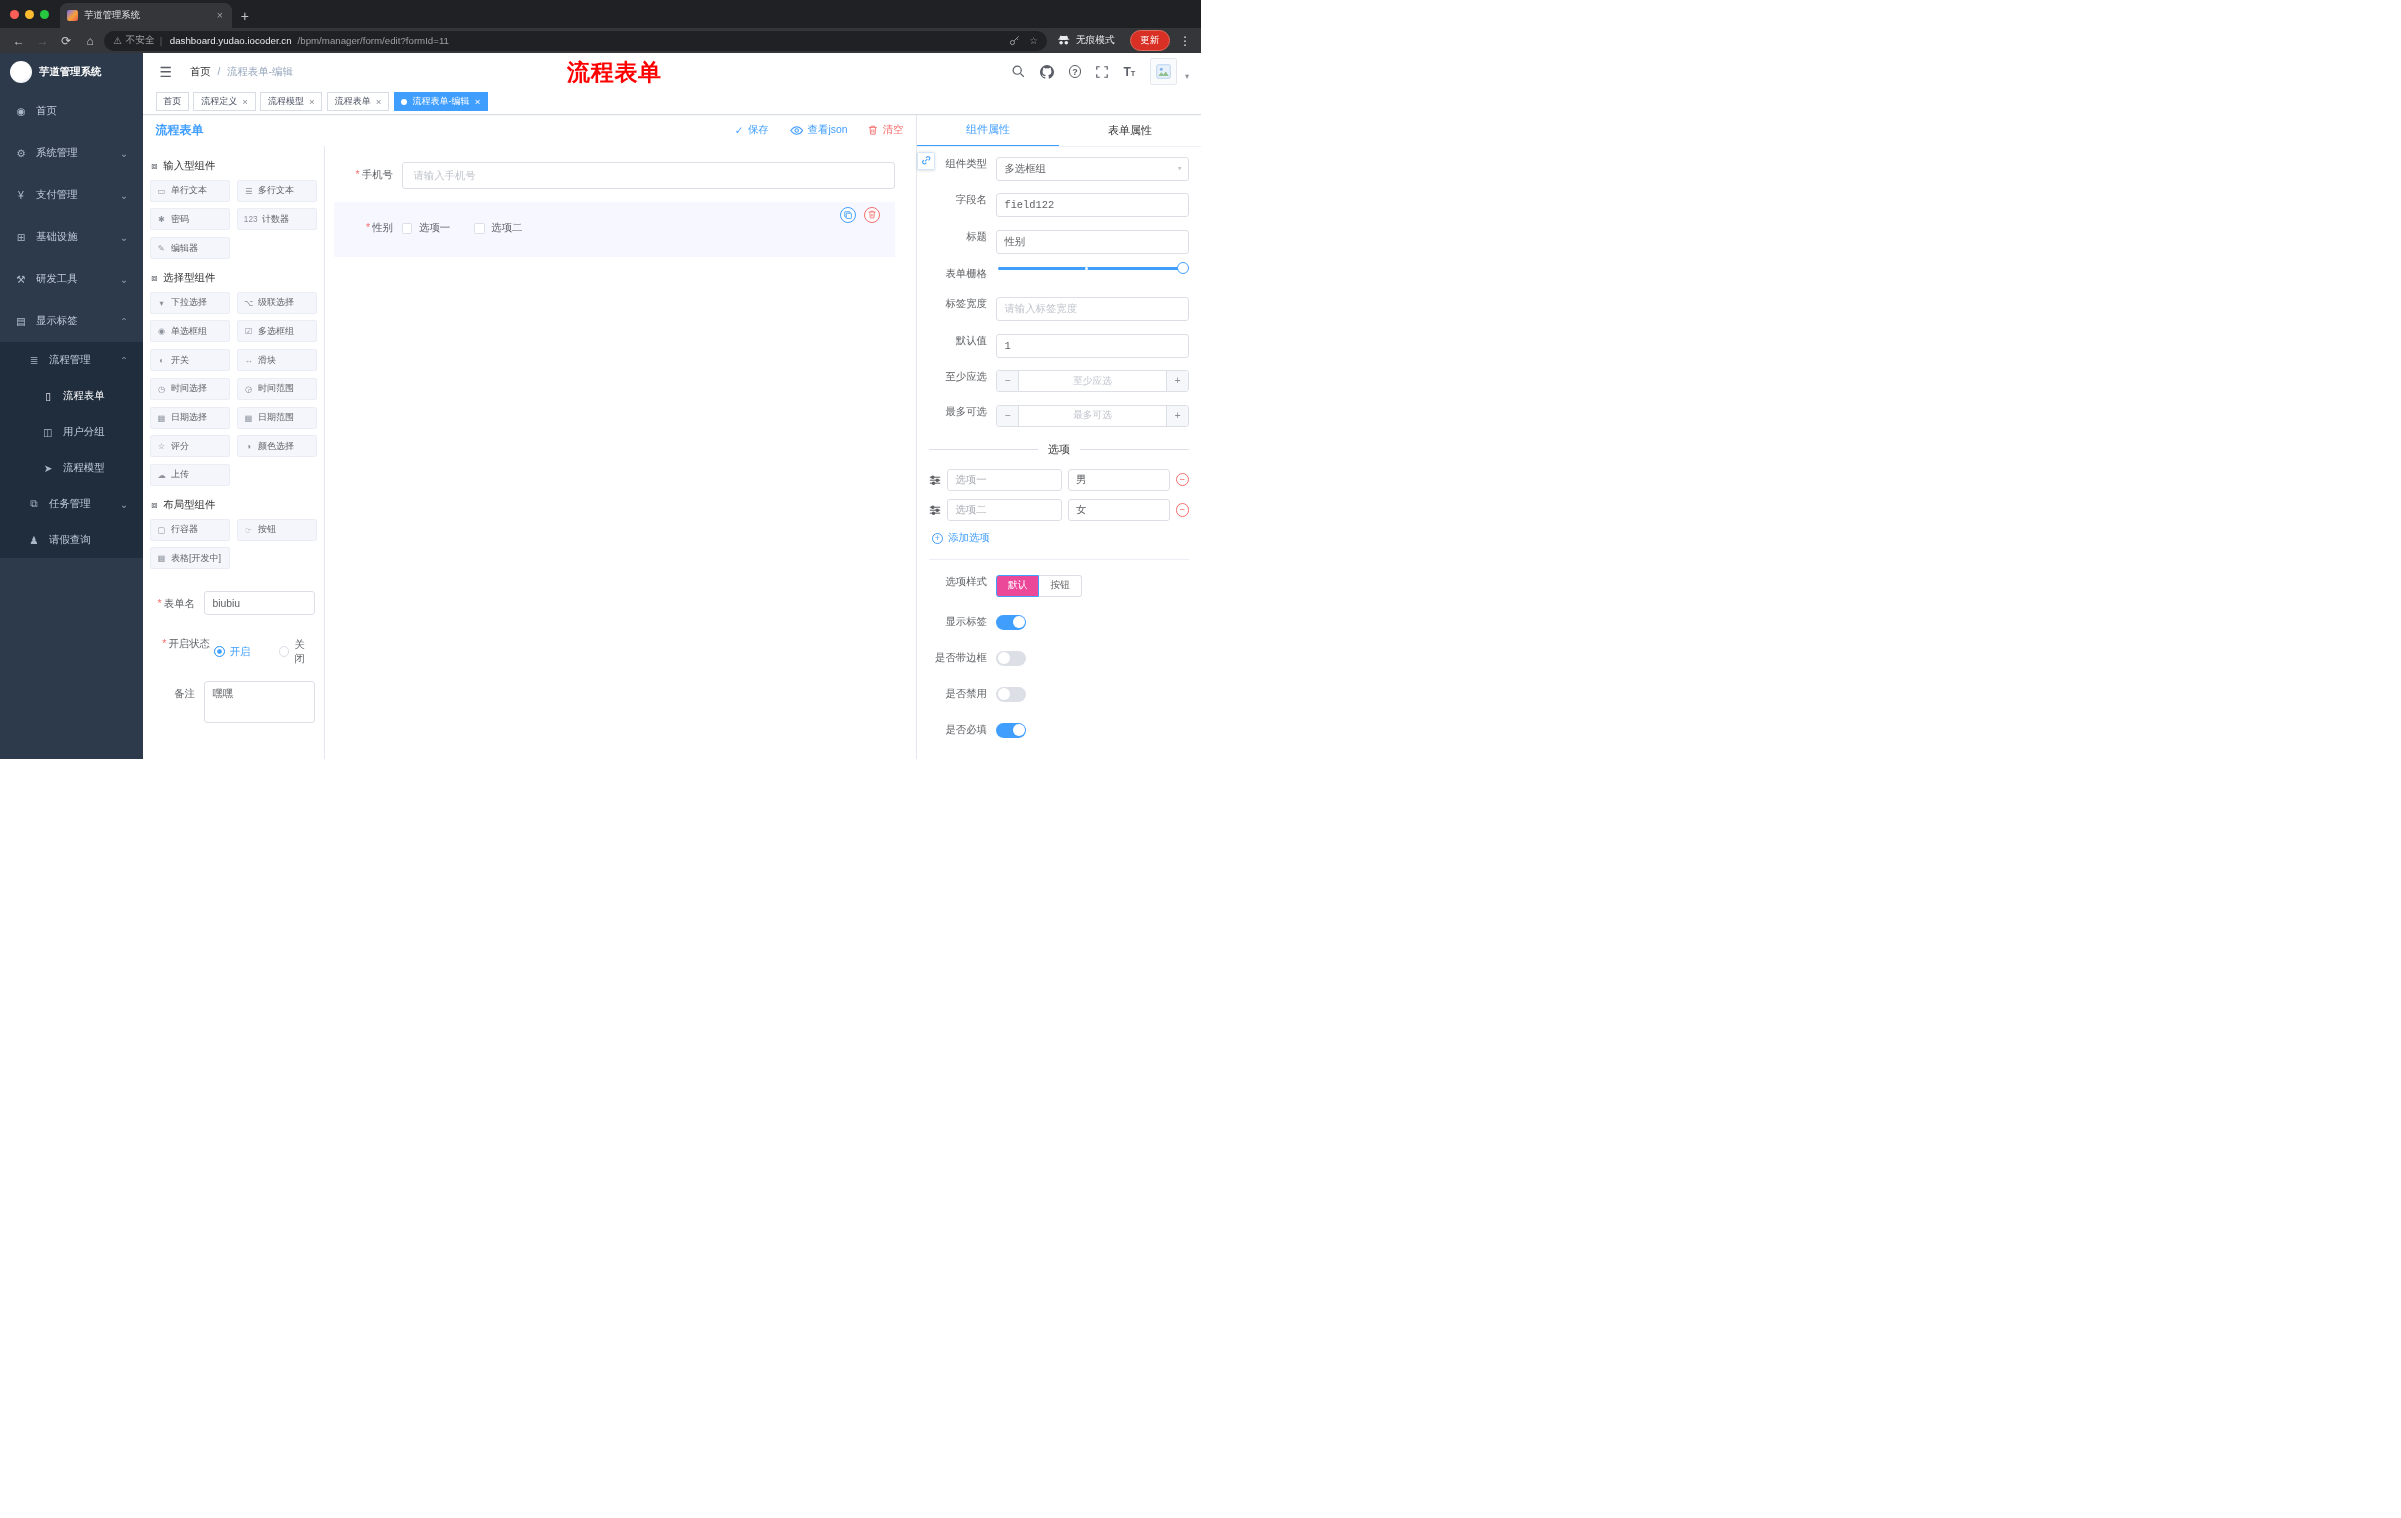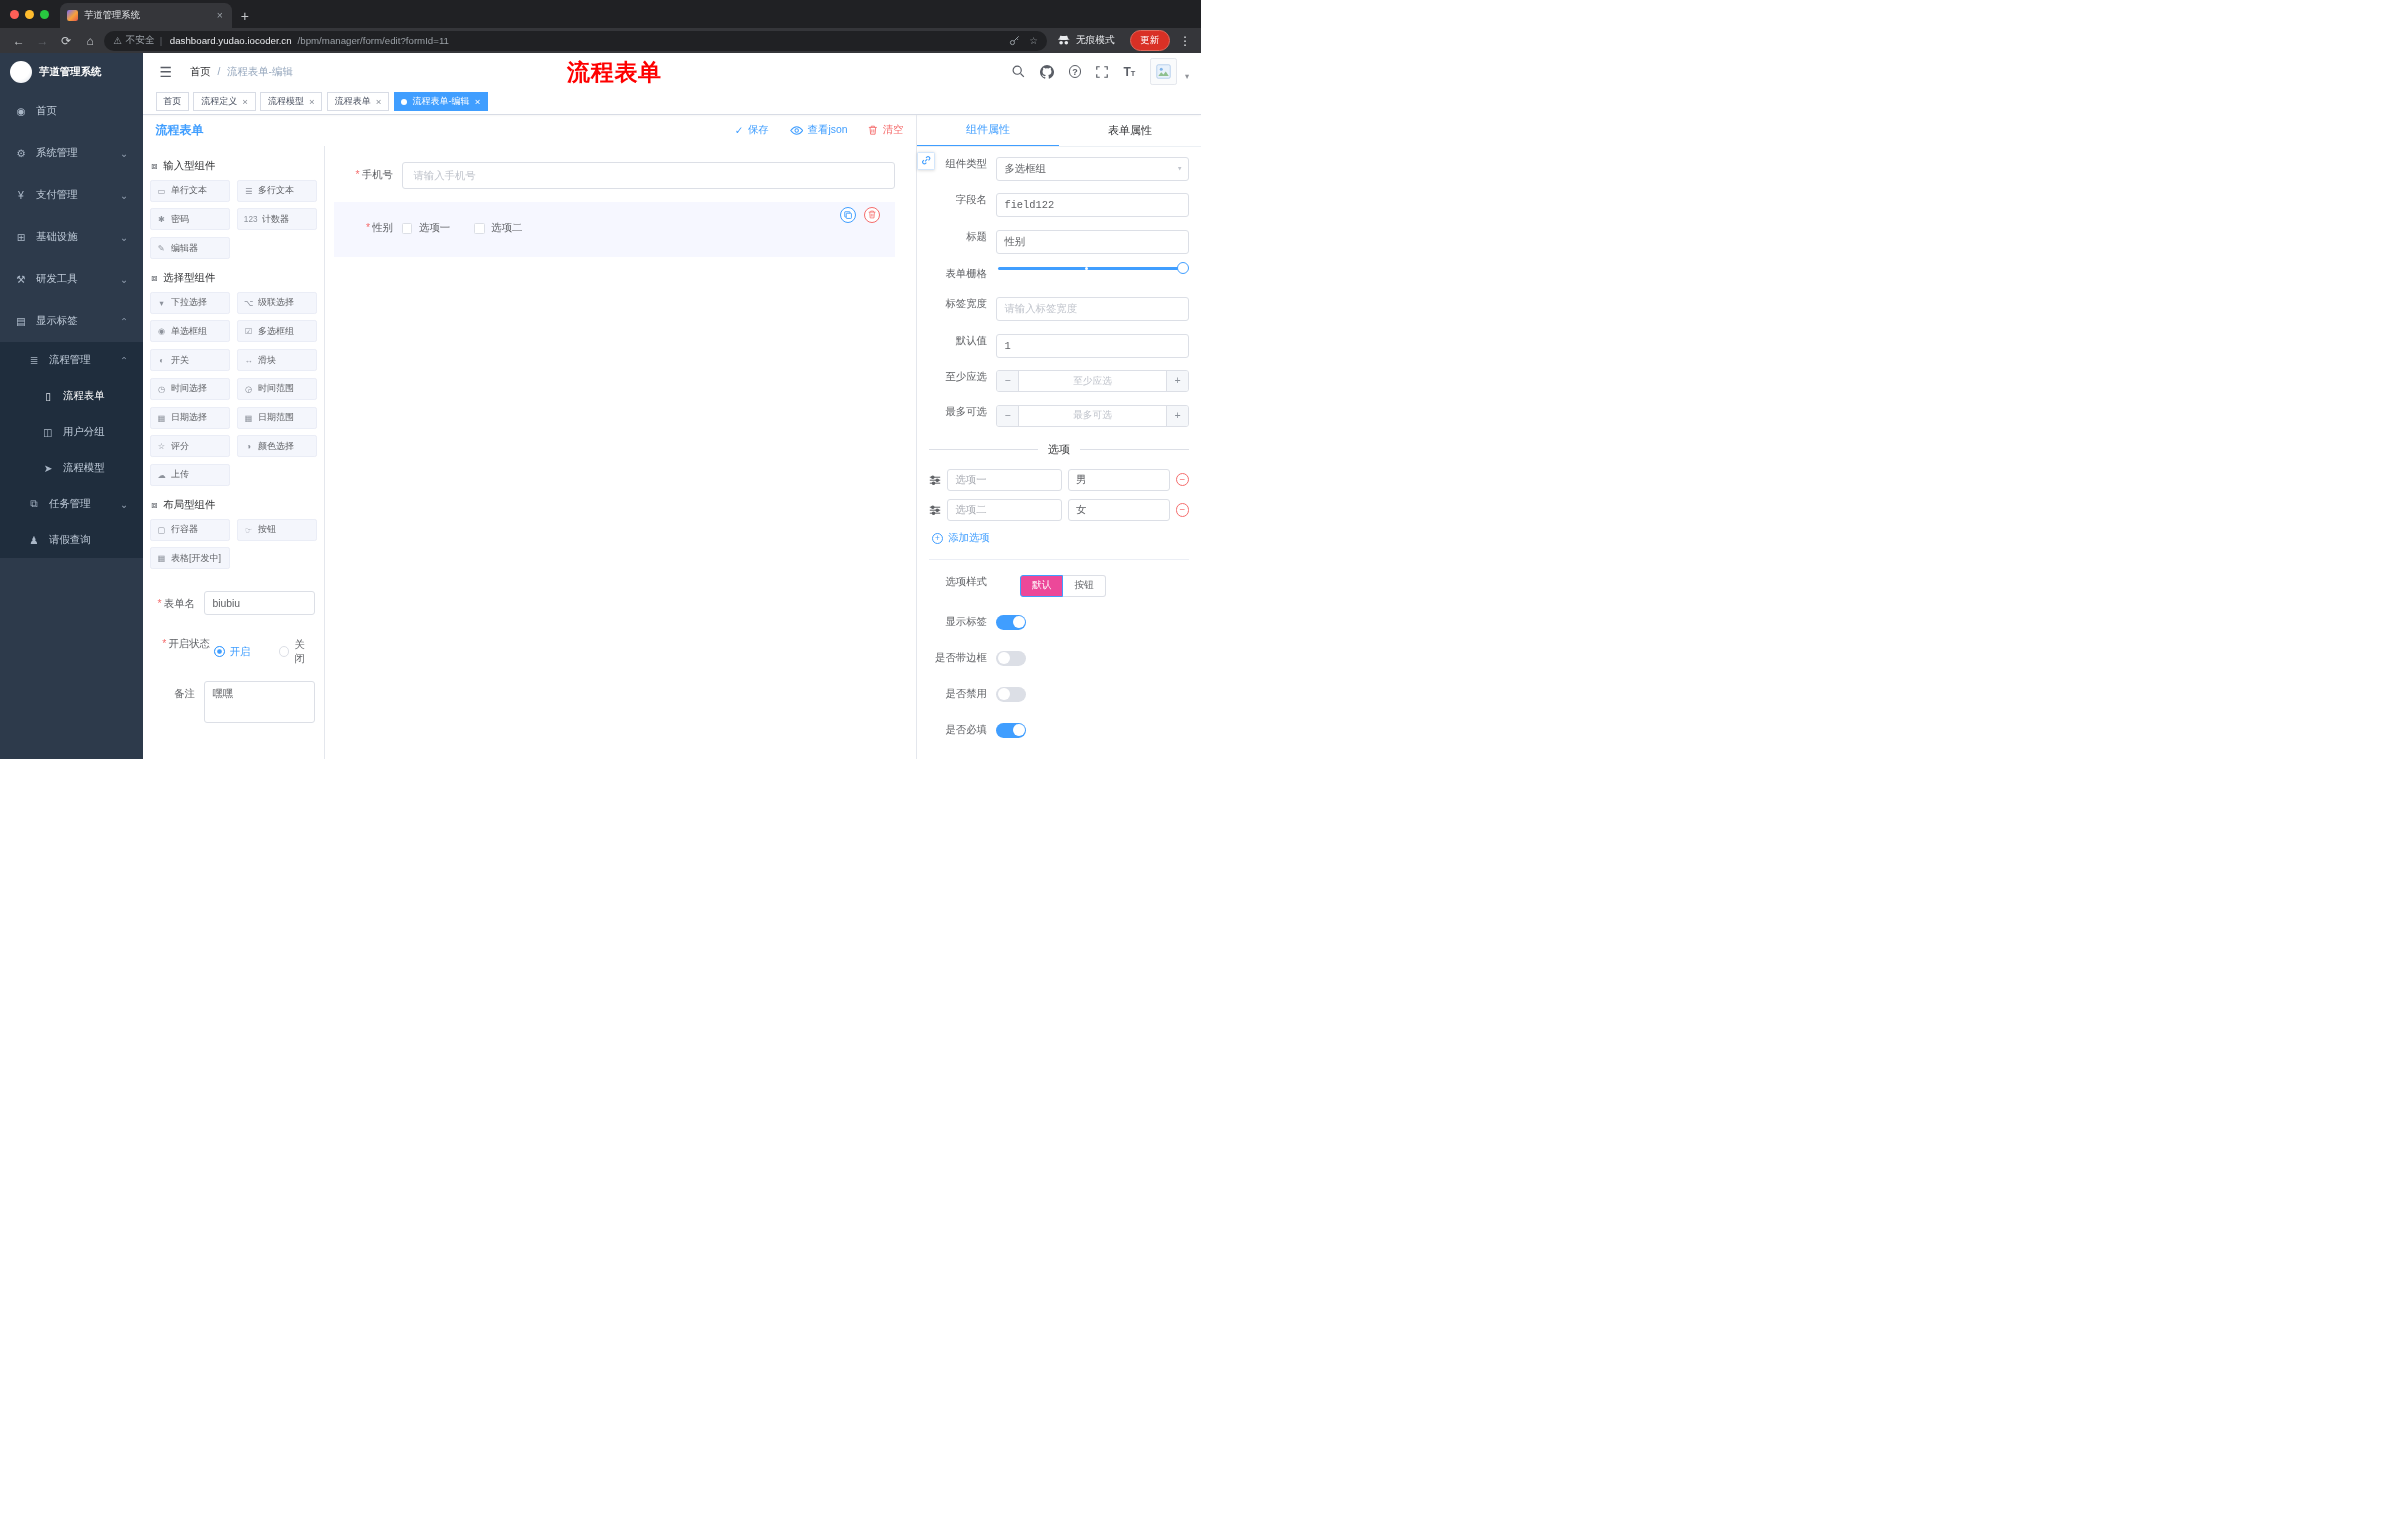--- a/index.html
+++ b/index.html
@@ -669,21 +669,21 @@
             <input class="el-input opt-in2" value="女" style="">
             <span class="rm-btn">−</span>
           </div>
           <div class="add-opt">
             <span class="add-circ">+</span>
             <span>添加选项</span>
           </div>
 
           <div class="hr"></div>
 
-          <div class="prow" style="margin-bottom:18px;gap:24px;">
+          <div class="prow" style="margin-bottom:18px;">
             <span class="plabel">选项样式</span>
             <span class="pctrl">
               <span class="seg">
                 <span class="seg-btn on">默认</span>
                 <span class="seg-btn">按钮</span>
               </span>
             </span>
           </div>
 
           <div class="prow swrow">

